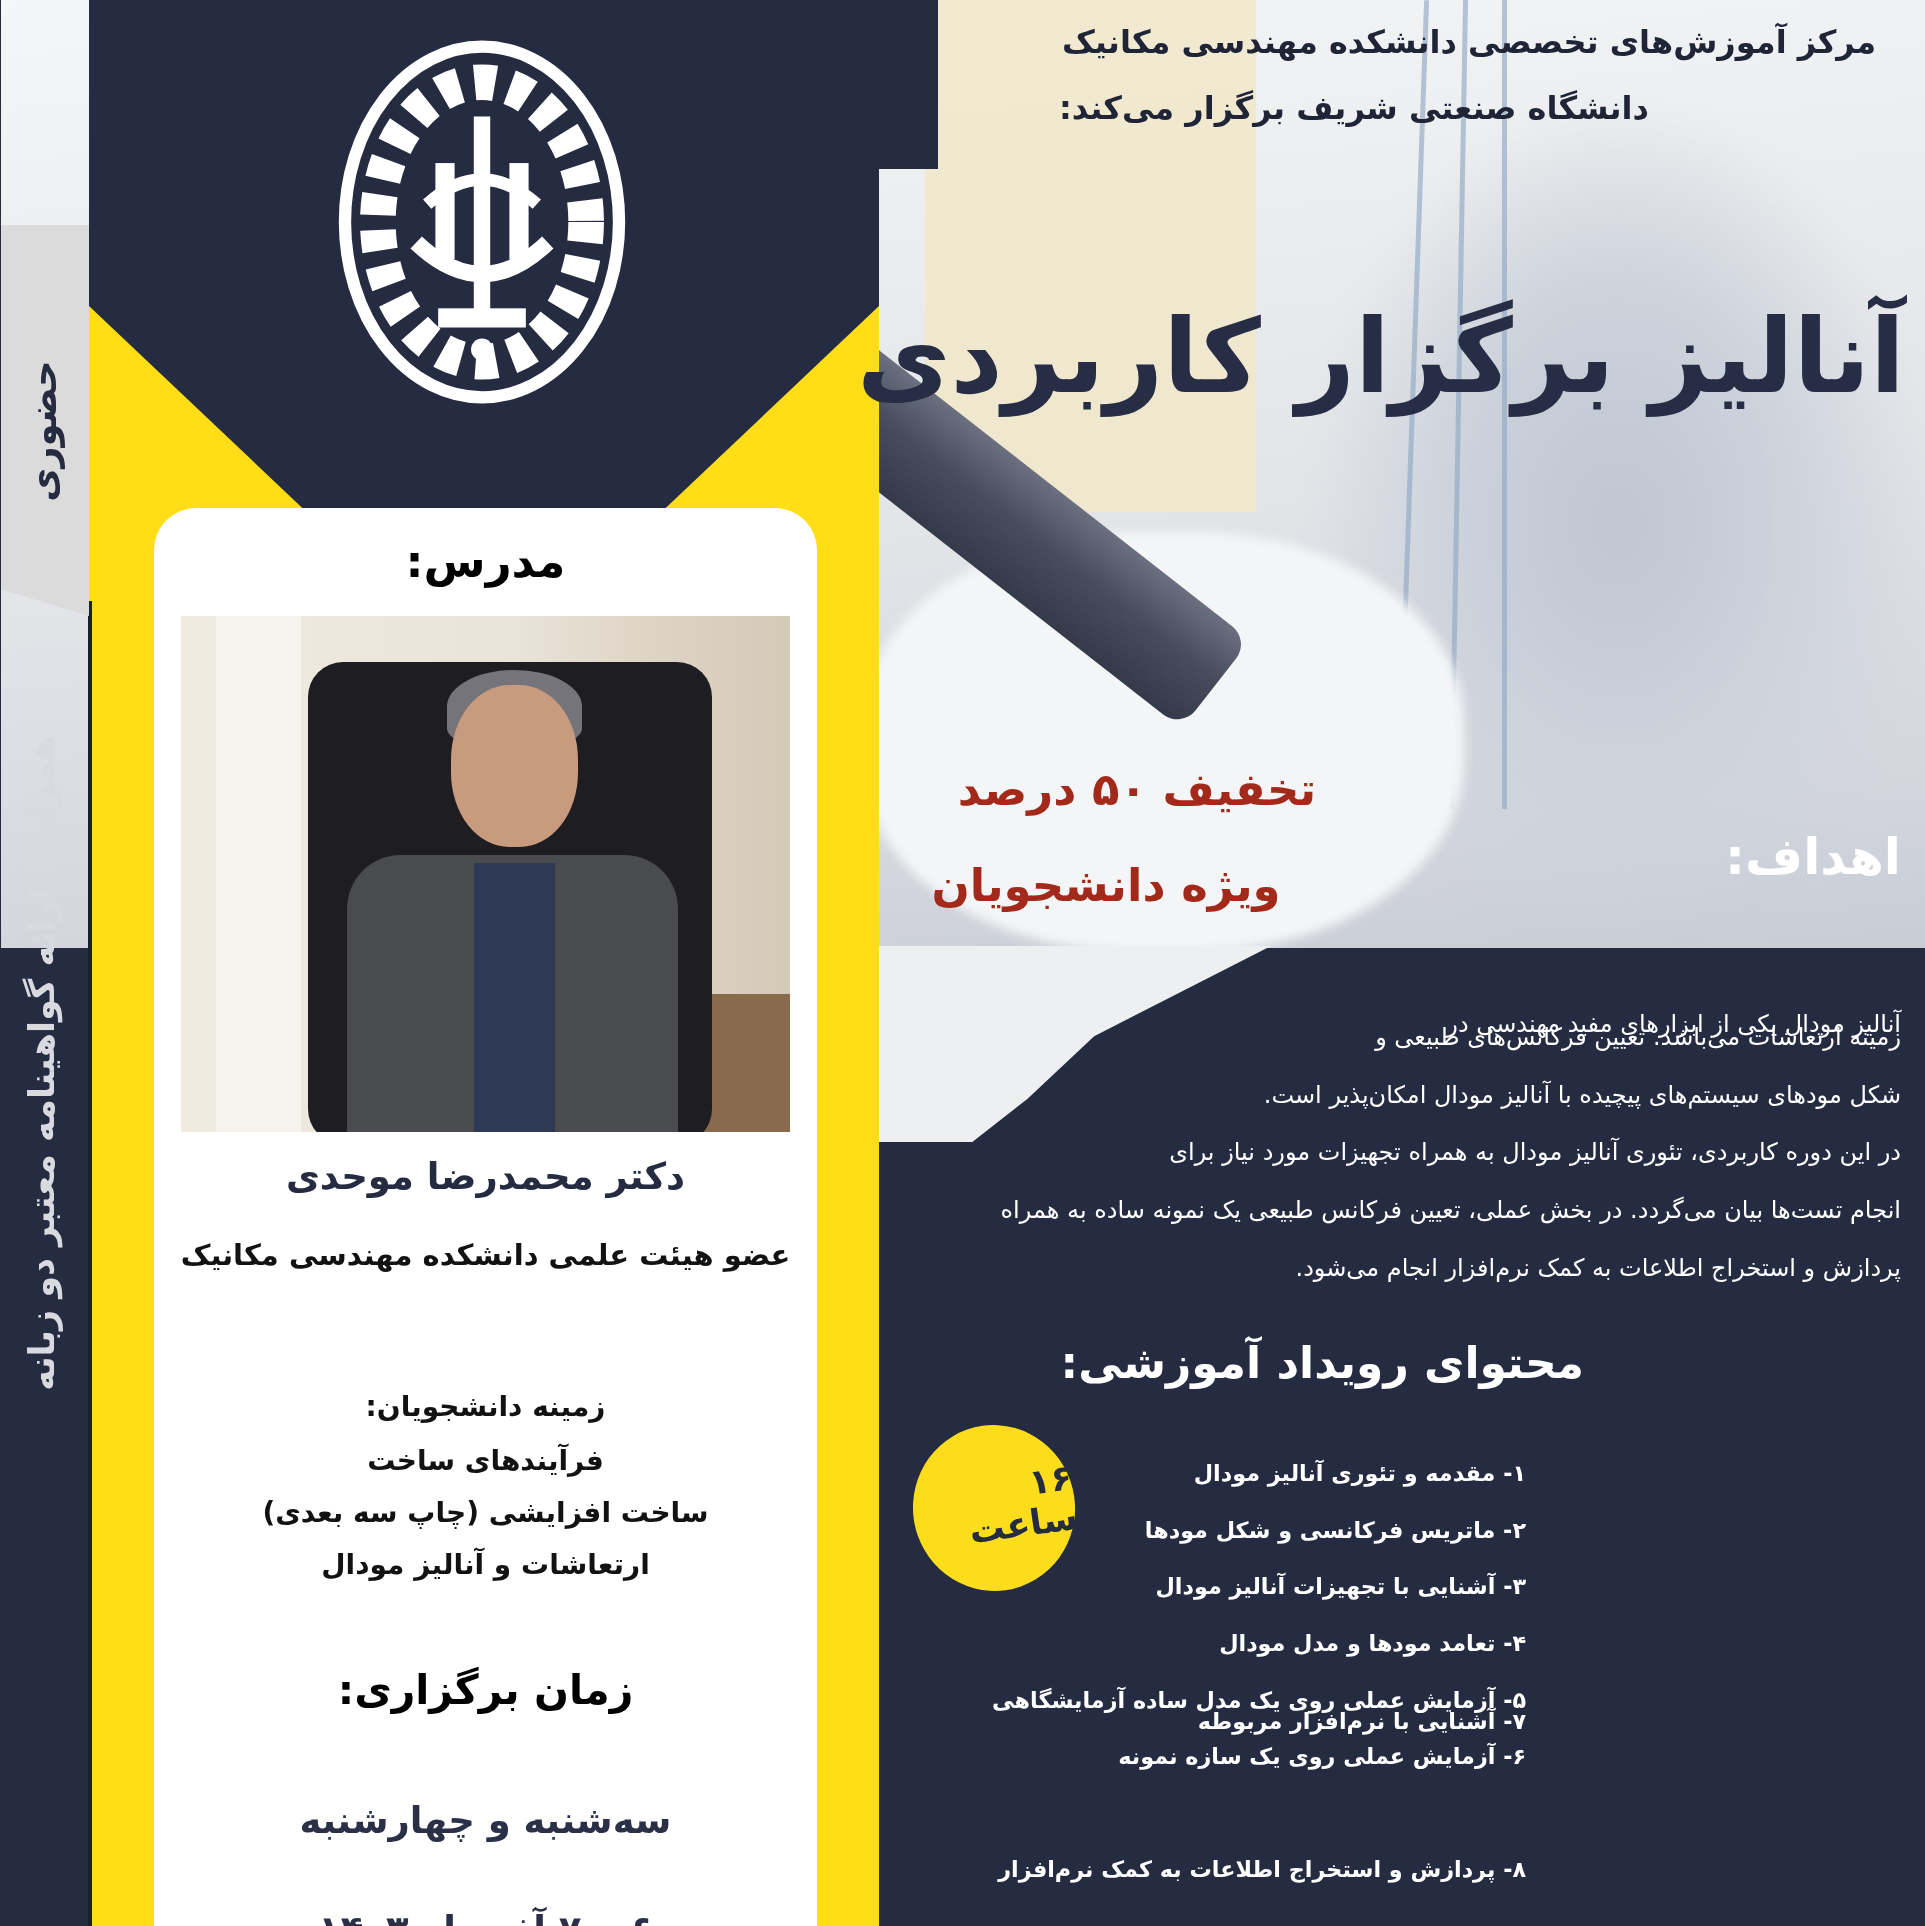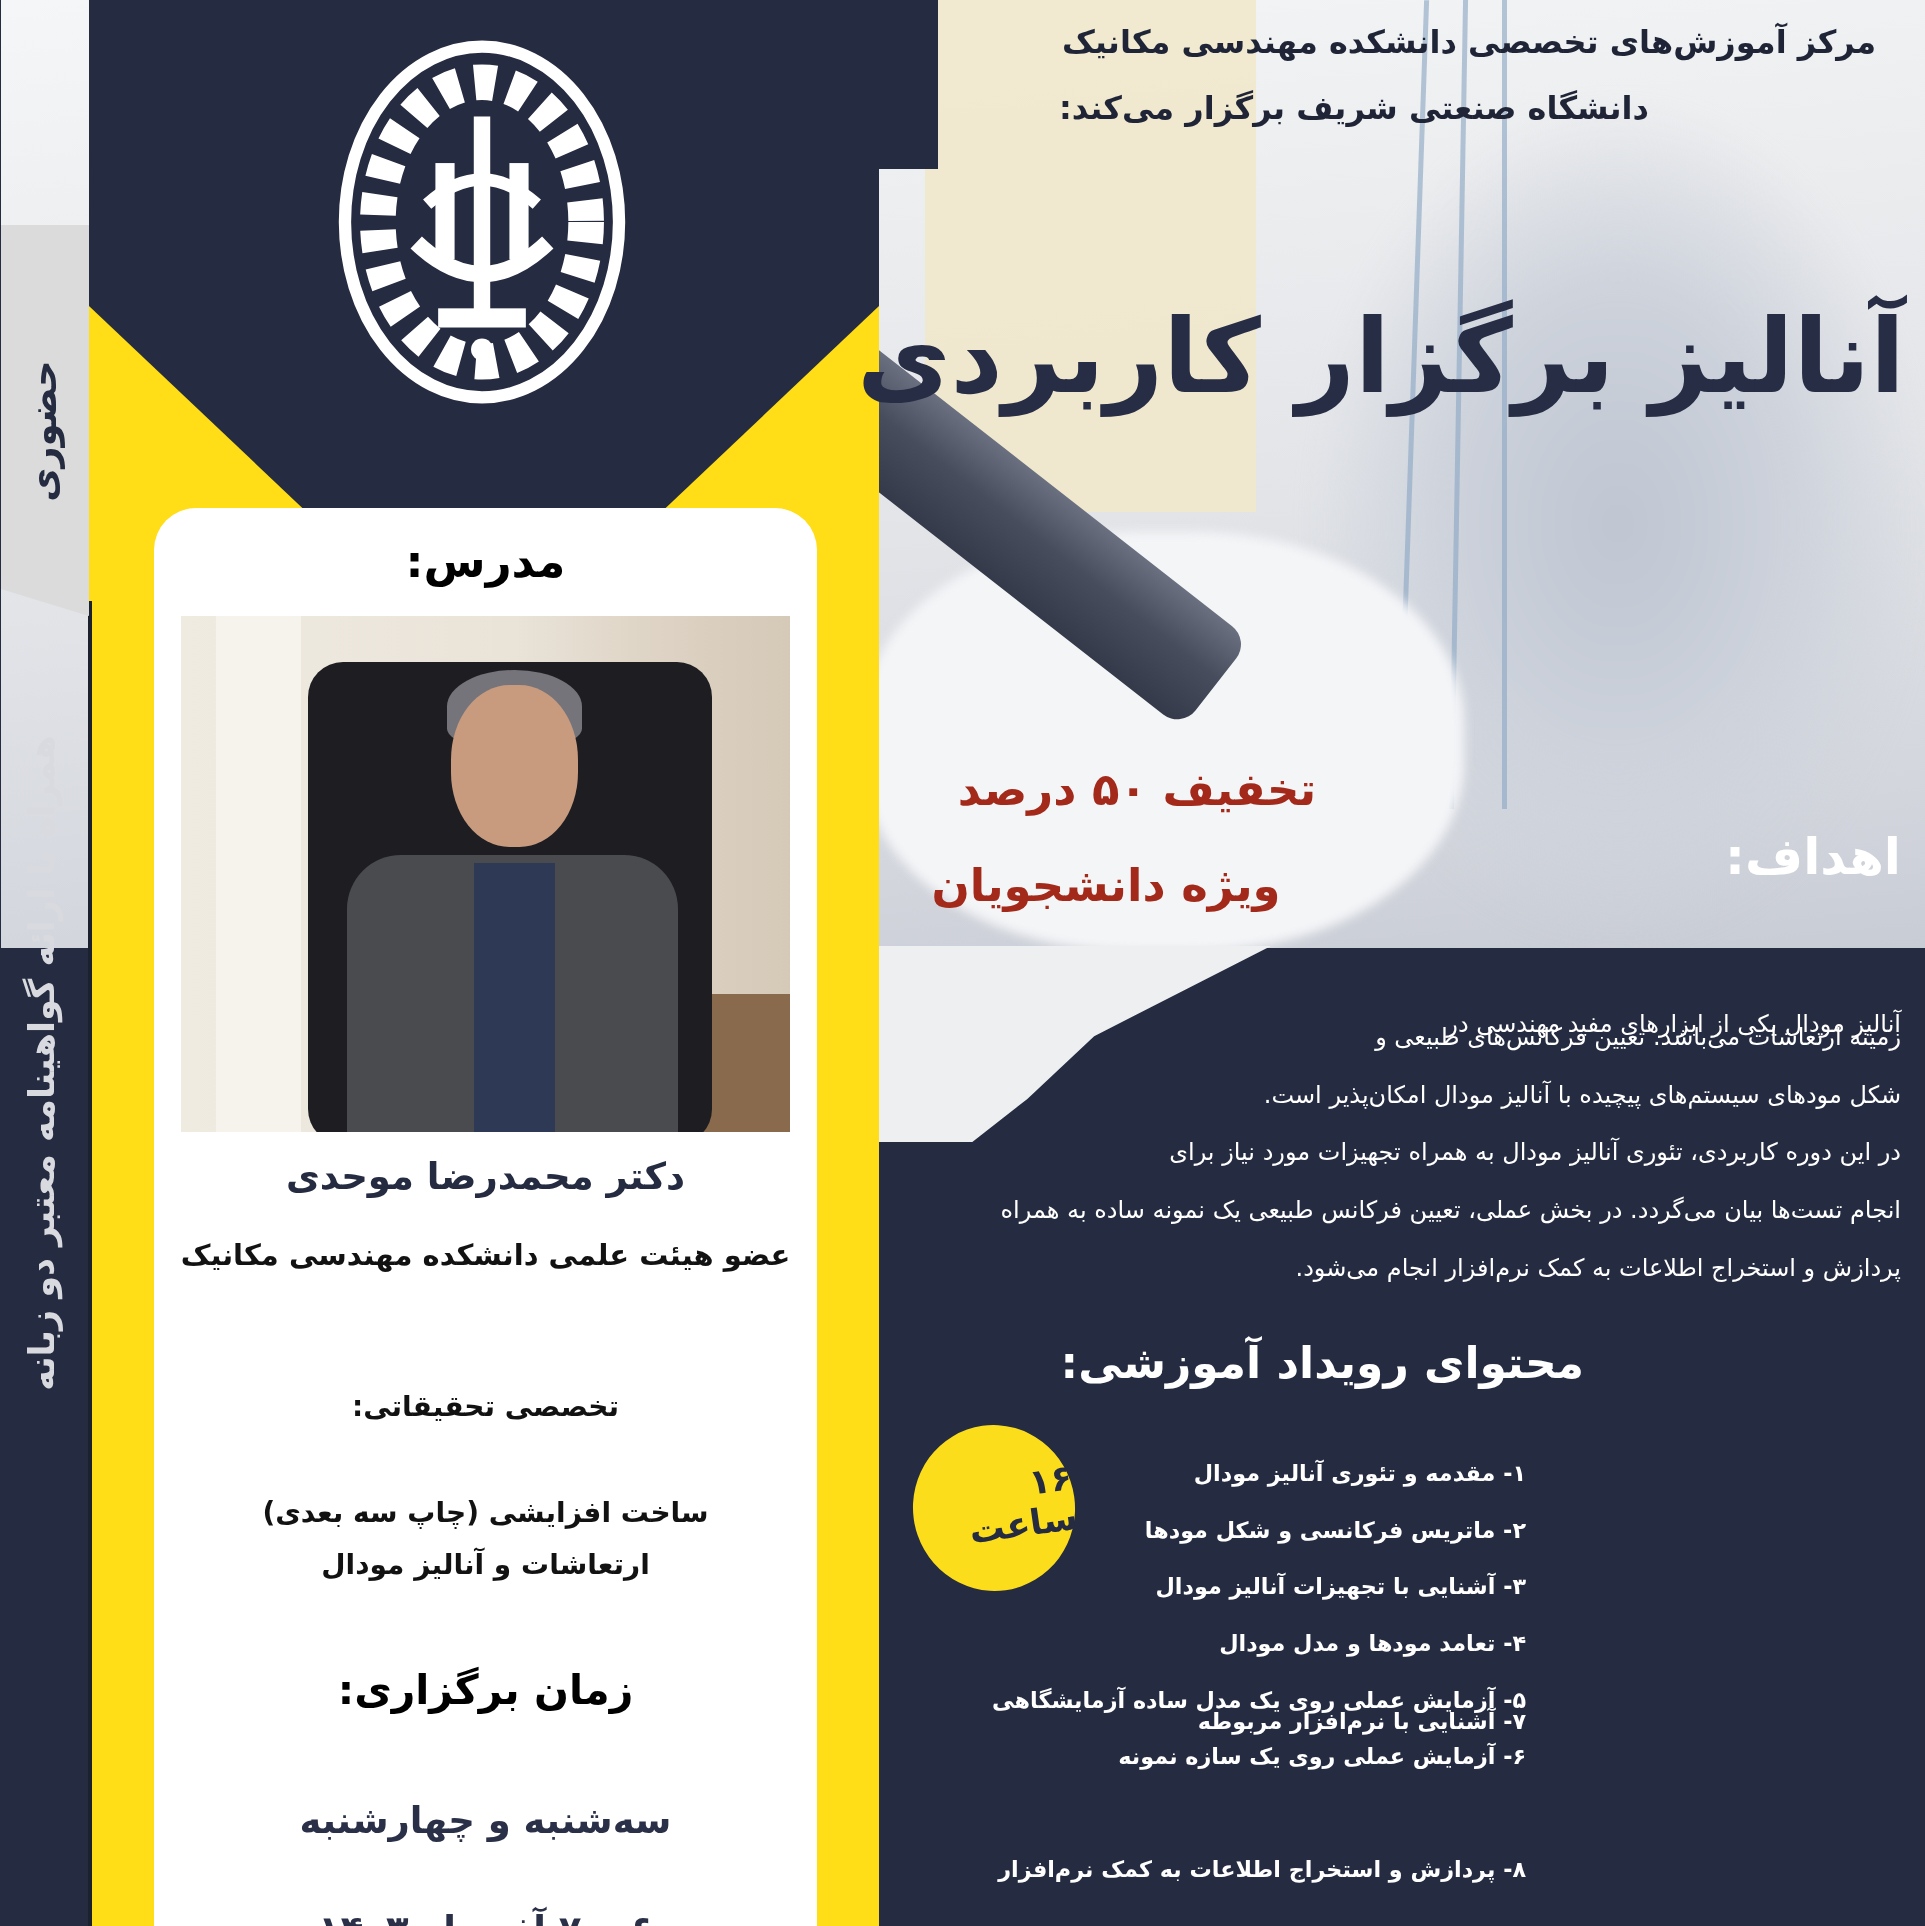--- a/index.html
+++ b/index.html
@@ -162,21 +162,22 @@
     <div class="abs ip-col"></div>
     <div class="abs ip-desk"></div>
     <div class="abs ip-chair"></div>
     <div class="abs ip-torso"></div>
     <div class="abs ip-shirt"></div>
     <div class="abs ip-hair"></div>
     <div class="abs ip-head"></div>
   </div>
   <div class="abs b ci-name">دکتر محمدرضا موحدی</div>
   <div class="abs b ci-role1">عضو هیئت علمی دانشکده مهندسی مکانیک</div>
-  <div class="abs b ci-res-h">تخصصی تحقیقاتی:</div>
+  <div class="abs b ci-res-h">زمینه دانشجویان:</div>
+  <div class="abs b ci-res ci-res0">فرآیندهای ساخت</div>
   <div class="abs b ci-res ci-res2">ارتعاشات و آنالیز مودال</div>
   <div class="abs b ci-res ci-res1">ساخت افزایشی (چاپ سه بعدی)</div>
 </div>
 
 <div class="abs card card-schedule">
   <div class="abs b cs-h">زمان برگزاری:</div>
   <div class="abs b cs-days">سه‌شنبه و چهارشنبه</div>
   <div class="abs b cs-date">۶ و ۷ آذر ماه ۱۴۰۳</div>
 </div>
 

